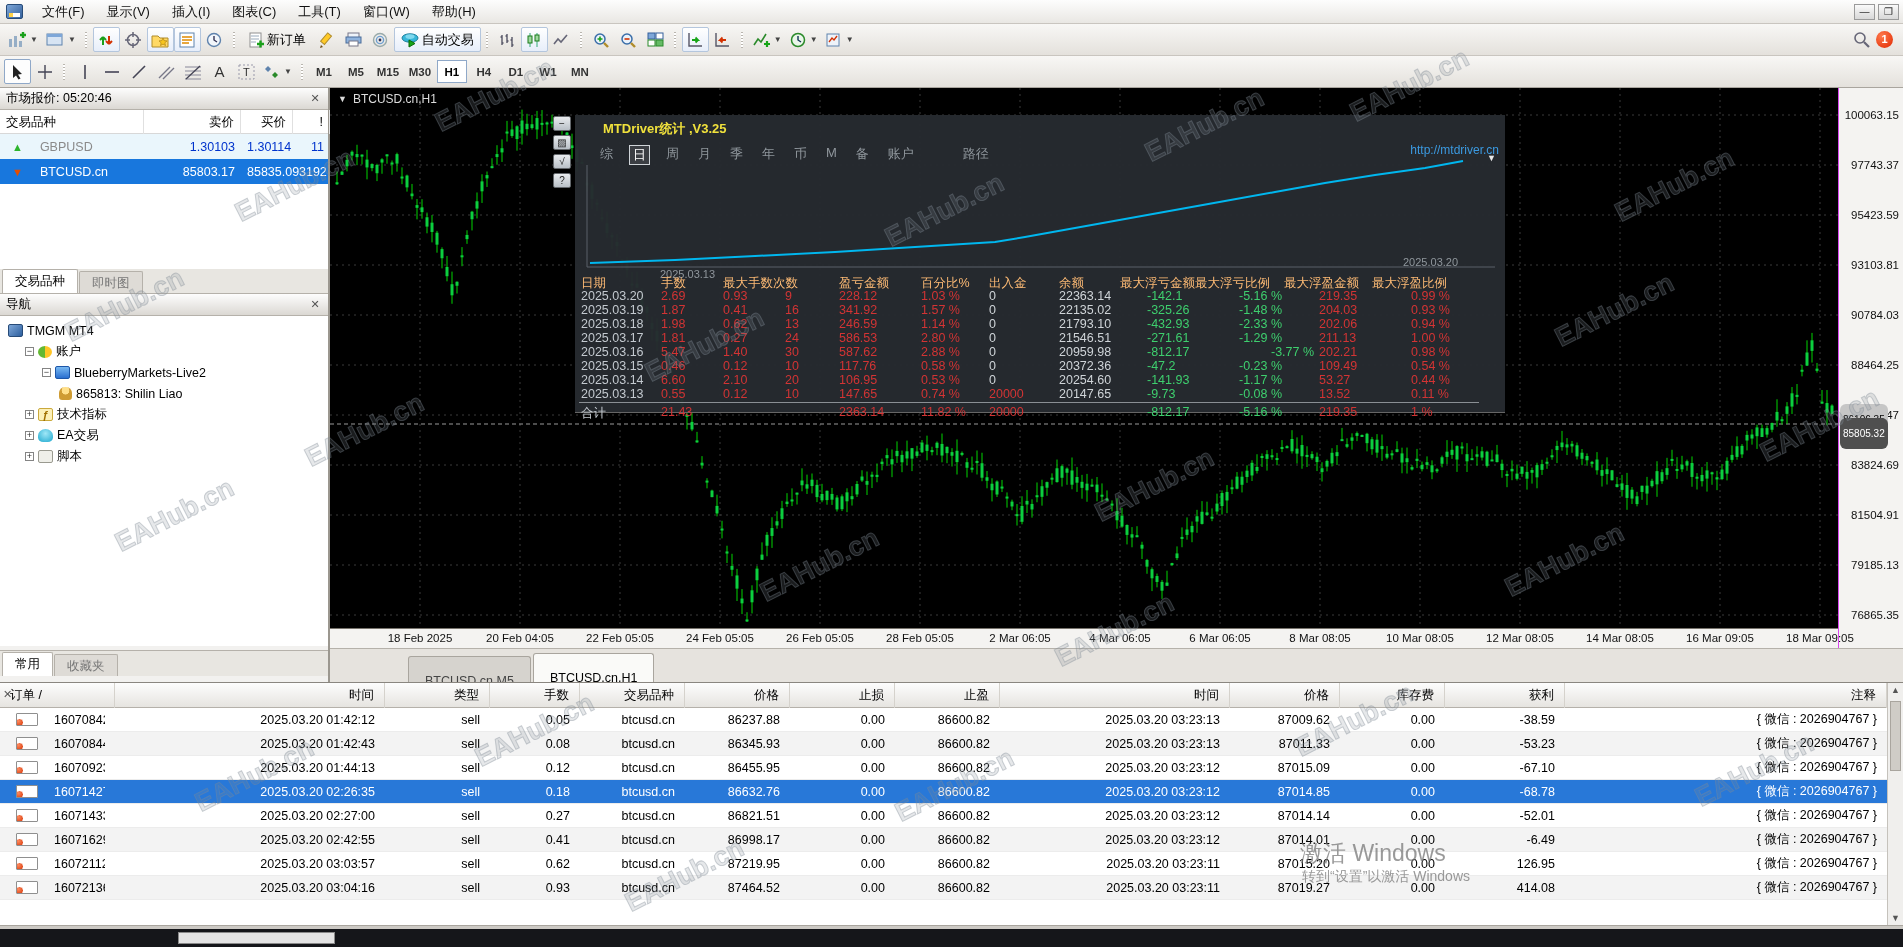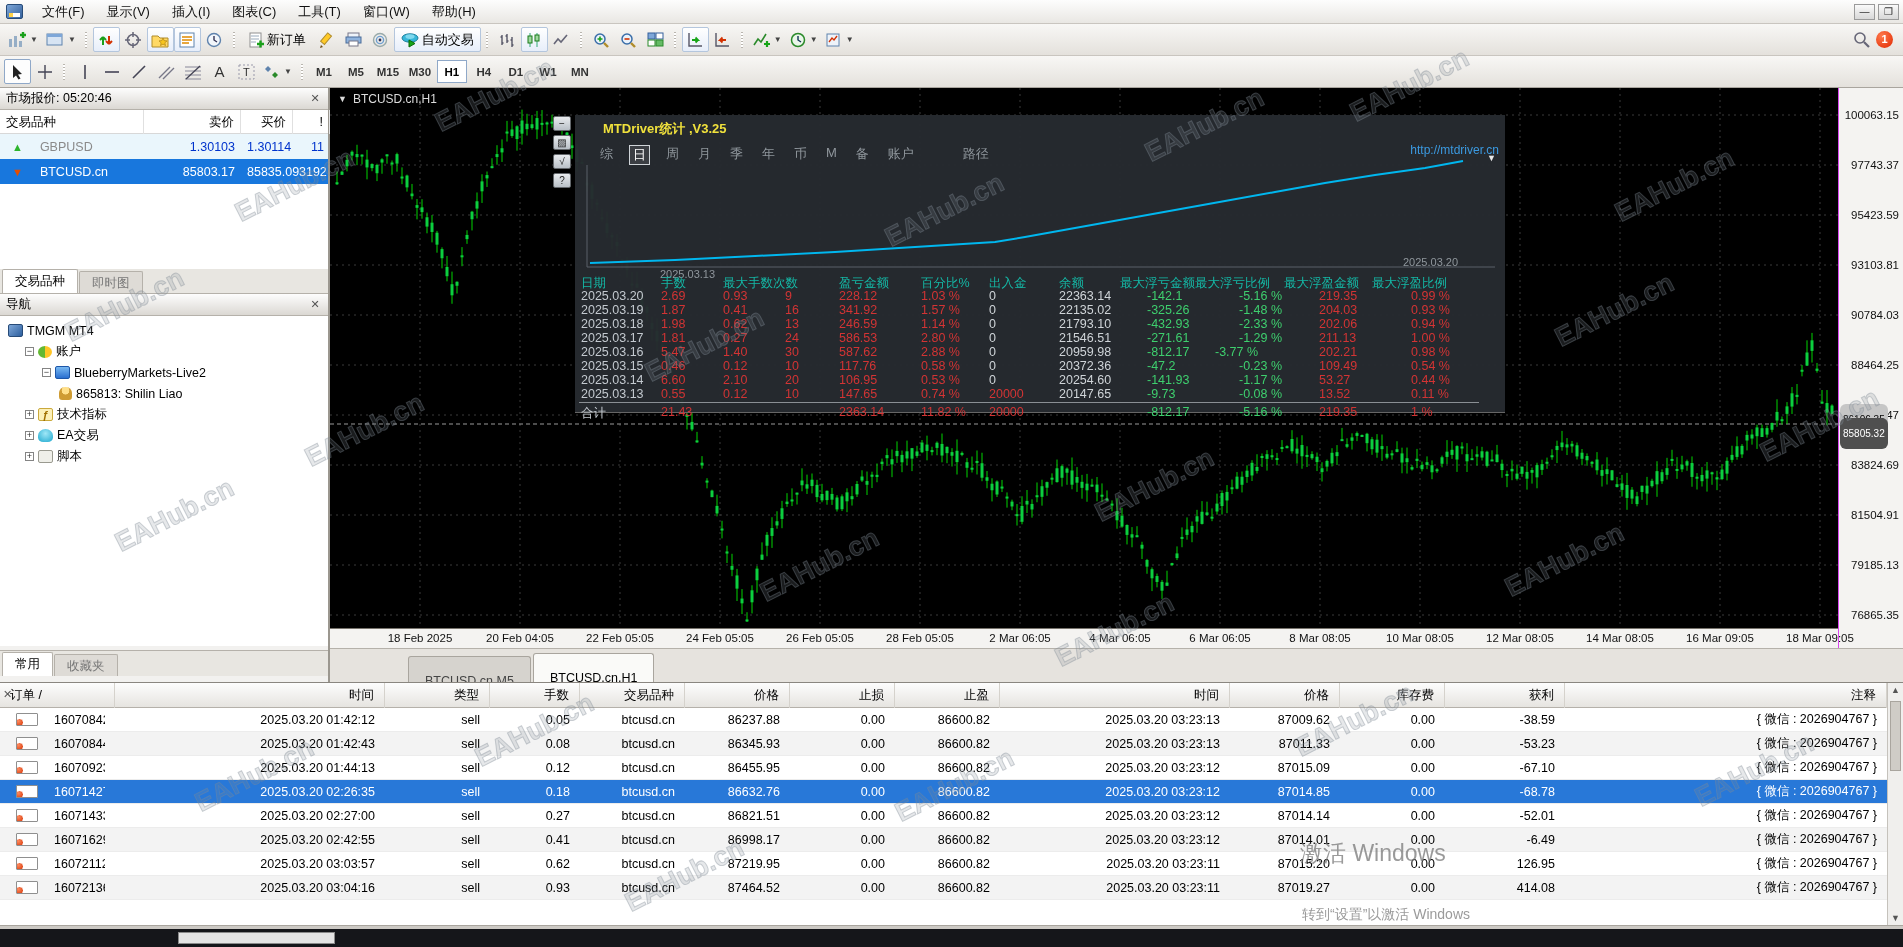--- a/index.html
+++ b/index.html
@@ -86,21 +86,21 @@
   .mtd-link { position:absolute; right:6px; top:4px; color:#3b9ae1; font-size:12px;margin-top:24px; }
   .mtd-menu { position:absolute; left:22px; top:30px; display:flex; gap:13px; color:#8f969c; font-size:13px; }
   .mtd-menu .mi { padding:0 3px; }
   .mtd-menu .mi.active { border:1px solid #cfd4d8; color:#fff; background:rgba(255,255,255,0.10); }
   .mtd-path { margin-left:30px; }
   .curve-date { position:absolute; color:#8f969c; font-size:11px; }
   .mtd-btns { position:absolute; left:553px; top:116px; z-index:6; display:flex; flex-direction:column; gap:4px; }
   .mtd-btn { width:18px; height:15px; background:linear-gradient(#e8ebee,#b9c0c7); border:1px solid #63676b; color:#222; font-size:10px; line-height:13px; text-align:center; border-radius:2px; }
   .stat-row { position:absolute; left:0; width:930px; height:14px; }
   .stat-row span { position:absolute; font-size:12.5px; white-space:nowrap; }
-  .c-hdr { color:#14b8a6; }
+  .c-hdr { color:#fdba74; }
   .c-date { color:#c3c9cf; }
   .c-red { color:#d23434; }
   .c-white { color:#cfd4d8; }
   .c-green { color:#3ecf6e; }
   .mtd-total-line { position:absolute; left:4px; width:900px; border-top:1px solid #8a8f94; }
   .mtd-downarrow { position:absolute; color:#e8e8e8; font-size:9px; }
 
   
   .chart-tabs { position:absolute; left:330px; top:648px; width:1573px; height:34px; background:#e6e3de; border-top:1px solid #b5b1aa; display:flex; align-items:flex-end; padding-left:78px; gap:2px; }
   .ctab { height:26px; padding:12px 16px; line-height:25px; font-size:12.5px; background:#d6d3ce; color:#444; border:1px solid #a9a59e; border-bottom:none; border-radius:3px 3px 0 0; }
@@ -127,21 +127,21 @@
   .closex { position:absolute; left:3px; top:5px; color:#555; font-size:11px; z-index:3; }
 
   
   .bottomstrip { position:absolute; left:0; top:929px; width:1903px; height:18px; background:#15161a; }
   .bottomstrip .box { position:absolute; left:178px; top:3px; width:157px; height:12px; background:#e4e4e4; border:1px solid #8a8a8a; }
 
   
   .wm { position:absolute; font-size:27px; font-weight:bold; color:rgba(130,140,150,0.20); -webkit-text-stroke:1px rgba(130,140,150,0.38); transform:rotate(-27deg); pointer-events:none; z-index:40; white-space:nowrap; }
   .activate { position:absolute; z-index:41; color:rgba(120,120,120,0.75); pointer-events:none; }
   .act1 { left:1300px; top:838px; font-size:23px; }
-  .act2 { left:1302px; top:868px; font-size:14px;margin-top:38px; }
+  .act2 { left:1302px; top:868px; font-size:14px; }
 </style>
 </head>
 <body>
 
 <div class="app">
 
   <div class="menubar">
     <span class="applogo"></span>
     <span id="menu-items"><span class="menu-item">文件(F)</span><span class="menu-item">显示(V)</span><span class="menu-item">插入(I)</span><span class="menu-item">图表(C)</span><span class="menu-item">工具(T)</span><span class="menu-item">窗口(W)</span><span class="menu-item">帮助(H)</span></span>
     <span class="win-controls">
@@ -1238,21 +1238,21 @@
         <div class="stat-row" style="top: 230px;">
           <span class="c-date" style="left: 6px;">2025.03.16</span>
           <span class="c-red" style="left: 86px;">5.47</span>
           <span class="c-red" style="left: 148px;">1.40</span>
           <span class="c-red" style="left: 210px;">30</span>
           <span class="c-red" style="left: 264px;">587.62</span>
           <span class="c-red" style="left: 346px;">2.88 %</span>
           <span class="c-white" style="left: 414px;">0</span>
           <span class="c-white" style="left: 484px;">20959.98</span>
           <span class="c-green" style="left: 572px;">-812.17</span>
-          <span class="c-green" style="left: 640px; text-align: center;">-3.77 %</span>
+          <span class="c-green" style="left: 696px; text-align: center;">-3.77 %</span>
           <span class="c-red" style="left: 744px;">202.21</span>
           <span class="c-red" style="left: 836px;">0.98 %</span>
         </div>
         <div class="stat-row" style="top: 244px;">
           <span class="c-date" style="left: 6px;">2025.03.15</span>
           <span class="c-red" style="left: 86px;">0.46</span>
           <span class="c-red" style="left: 148px;">0.12</span>
           <span class="c-red" style="left: 210px;">10</span>
           <span class="c-red" style="left: 264px;">117.76</span>
           <span class="c-red" style="left: 346px;">0.58 %</span>

